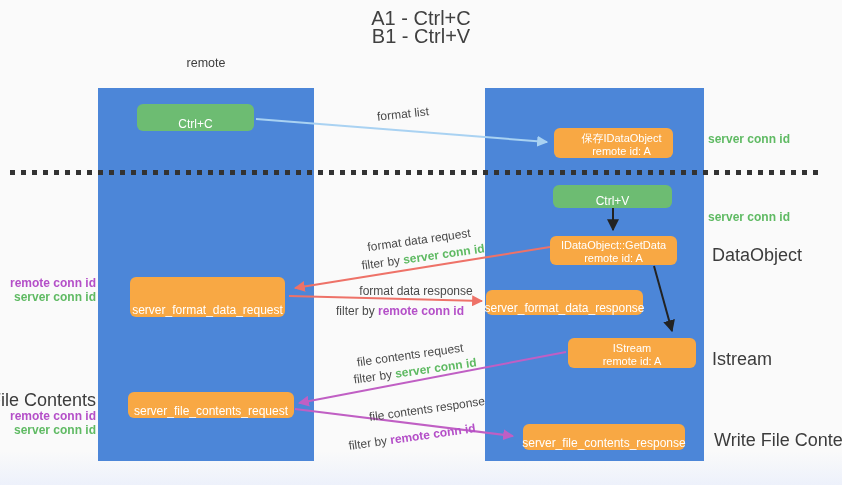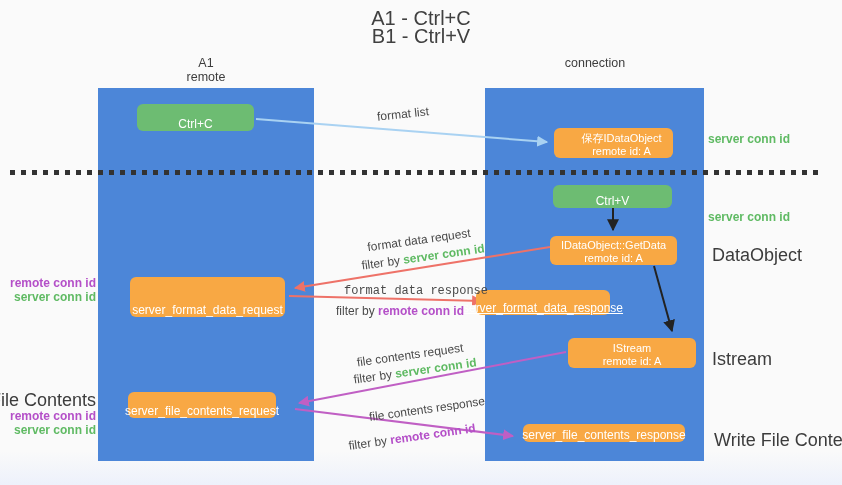--- a/index.html
+++ b/index.html
@@ -42,25 +42,23 @@
 </style>
 </head>
 <body>
 
 <div class="abs title">
   <div>A1 - Ctrl+C</div>
   <div>B1 - Ctrl+V</div>
 </div>
 
 <div class="abs lane-header" style="left:136px; top:56px;">
-  <div>A1</div>
   <div>remote</div>
 </div>
 <div class="abs lane-header" style="left:525px; top:56px;">
-  <div>connection</div>
 </div>
 
 <div class="abs lane" style="left:98px; width:216px;"></div>
 <div class="abs lane" style="left:485px; width:219px;"></div>
 
 <div class="abs divider"></div>
 
 <svg class="overlay" width="842" height="485" viewBox="0 0 842 485">
   <defs>
     <marker id="ah-blue" viewBox="0 0 10 10" refX="9" refY="5" markerWidth="5.5" markerHeight="5.5" orient="auto">
@@ -95,45 +93,45 @@
 <div class="abs node green" style="left:553px; top:185px; width:119px; height:23px;">
   <div>Ctrl+V</div>
 </div>
 <div class="abs node orange" style="left:550px; top:236px; width:127px; height:29px;">
   <div class="l2">IDataObject::GetData</div>
   <div class="l2">remote id: A</div>
 </div>
 <div class="abs node orange" style="left:130px; top:277px; width:155px; height:40px;">
   <div>server_format_data_request</div>
 </div>
-<div class="abs node orange" style="left:476px; top:290px; width:134px; height:25px;text-decoration:underline;">
+<div class="abs node orange" style="left:486px; top:290px; width:157px; height:25px;">
   <div>server_format_data_response</div>
 </div>
 <div class="abs node orange" style="left:568px; top:338px; width:128px; height:30px;">
   <div class="l2">IStream</div>
   <div class="l2">remote id: A</div>
 </div>
-<div class="abs node orange" style="left:128px; top:392px; width:148px; height:26px;">
+<div class="abs node orange" style="left:128px; top:392px; width:166px; height:26px;">
   <div>server_file_contents_request</div>
 </div>
-<div class="abs node orange" style="left:523px; top:424px; width:162px; height:18px;">
+<div class="abs node orange" style="left:523px; top:424px; width:162px; height:26px;">
   <div>server_file_contents_response</div>
 </div>
 
 <div class="abs edge-label" style="left:403px; top:114px; --r:-6deg;">
   <span>format list</span>
 </div>
 <div class="abs edge-label" style="left:419px; top:240px; --r:-8deg;">
   <span>format data request</span>
 </div>
 <div class="abs edge-label" style="left:423px; top:257px; --r:-8deg;">
   <span>filter by</span>
   <span class="green-text">server conn id</span>
 </div>
-<div class="abs edge-label" style="left:416px; top:291px;font-family:Liberation Mono, monospace;">
+<div class="abs edge-label" style="left:416px; top:291px;">
   <span>format data response</span>
 </div>
 <div class="abs edge-label" style="left:400px; top:311px;">
   <span>filter by</span>
   <span class="purple-text">remote conn id</span>
 </div>
 <div class="abs edge-label" style="left:410px; top:355px; --r:-8deg;">
   <span>file contents request</span>
 </div>
 <div class="abs edge-label" style="left:415px; top:371px; --r:-8deg;">

